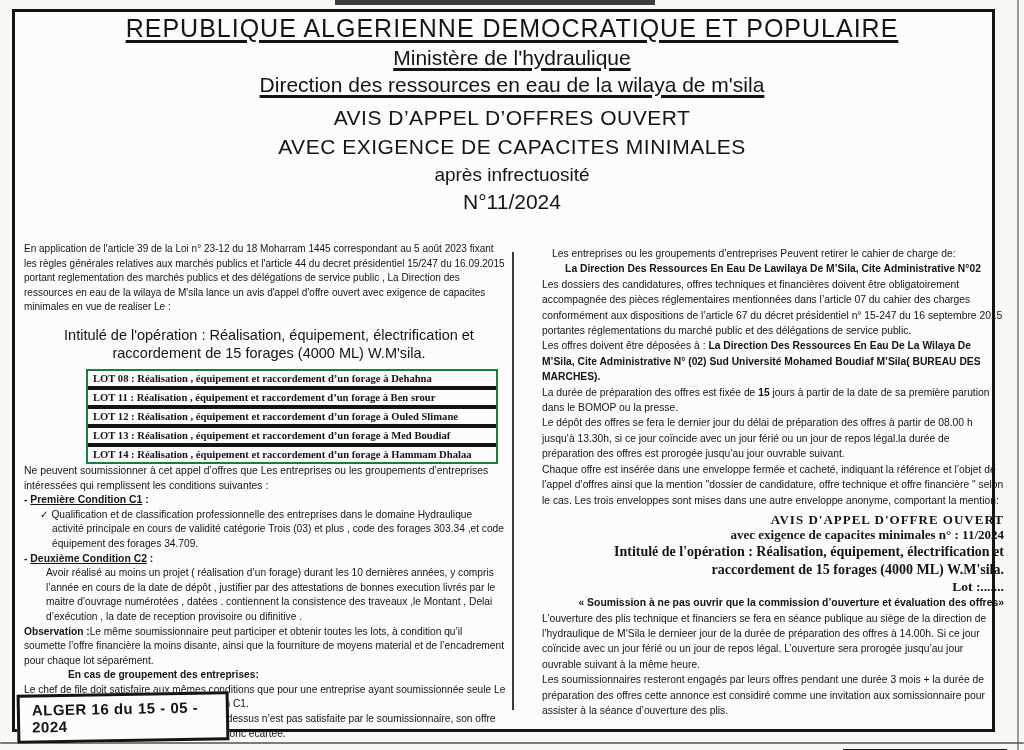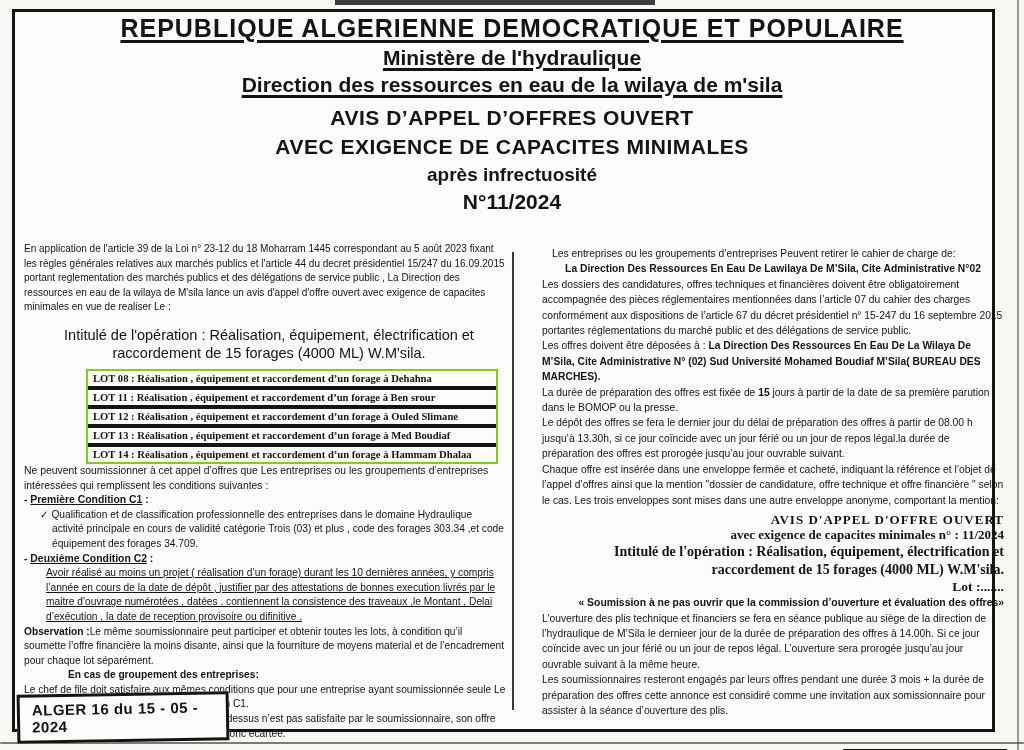--- a/index.html
+++ b/index.html
@@ -12,21 +12,21 @@
   .doc-frame {
     position:absolute; left:12px; top:9px; width:983px; height:723px;
     border:3px solid #141414; background:#fcfcfa;
   }
   .scan-edge-right { position:absolute; top:0; bottom:0; right:5px; width:2px; background:#9a9a96; }
   .scan-bottom-line { position:absolute; left:0; right:0; top:742px; height:2px; background:#55514d; opacity:.75; border-radius:2px; }
   .top-smudge { position:absolute; left:335px; top:0; width:320px; height:5px; background:#1c1c1c; opacity:.85; }
 
   
   .doc-header { position:absolute; left:20px; right:20px; top:14px; text-align:center; }
-  .h-line { font-weight:bold; }
+  .h-line { font-weight:normal; }
   .h1 { font-size:25px; letter-spacing:1px; text-decoration:underline; text-decoration-thickness:2.5px; text-underline-offset:3px; margin-bottom:3px; }
   .h2 { font-size:21px; text-decoration:underline; text-decoration-thickness:2.5px; text-underline-offset:3px; margin-bottom:3px; }
   .h3 { font-size:21px; text-decoration:underline; text-decoration-thickness:2.5px; text-underline-offset:3px; margin-bottom:9px; }
   .h-nif   { font-size:21px; margin-bottom:5px; letter-spacing:.5px; }
   .h-avis  { font-size:21px; margin-bottom:5px; letter-spacing:.5px; }
   .h-avec  { font-size:21px; margin-bottom:5px; letter-spacing:.5px; }
   .h-apres { font-size:19px; margin-bottom:4px; }
   .h-num   { font-size:21px; }
 
   
@@ -34,32 +34,32 @@
 
   .col-left  { position:absolute; left:24px;  top:242px; width:482px; font-size:10px;   line-height:14.6px; }
   .col-right { position:absolute; left:542px; top:246px; width:462px; font-size:10.3px; line-height:15.4px; }
 
   .col-left p, .col-right p { margin:0; }
   .b { font-weight:bold; }
   .u { text-decoration:underline; }
 
   .op-title { font-size:14.5px; text-align:center; line-height:18px; margin:11px 10px 7px 18px; }
 
-  .lots-table { margin:2px 0 0 62px; width:412px; border:2px solid #84cc16; border-collapse:collapse; }
+  .lots-table { margin:2px 0 0 62px; width:412px; border:2px solid #15803d; border-collapse:collapse; }
   .lots-row {
     border:2px solid #141414; border-left:none; border-right:none;
     font-family:"Liberation Serif", serif; font-weight:bold; font-size:10.6px;
     padding:1px 5px; line-height:13px;
   }
   .lots-row:first-child { border-top:none; } .lots-row:last-child { border-bottom:none; }
 
   .cond-intro { margin-top:12px; font-size:10.4px; }
   .cond-head { margin-top:2px; font-size:10.4px; font-weight:bold; }
   .c1-item { padding-left:28px; text-indent:-12px; margin-top:1px; font-size:10.2px; }
-  .c2-text { padding-left:22px; margin-top:1px; font-size:10.2px;text-decoration:underline; }
+  .c2-text { padding-left:22px; margin-top:1px; font-size:10.2px; }
   .obs { margin-top:2px; font-size:10.2px; }
   .groupement { margin-top:1px; padding-left:44px; font-weight:bold; font-size:10.2px; }
   .chef { font-size:10.2px; }
   .nb { margin-top:2px; font-size:10.2px; }
 
   .retrait { padding-left:10px; }
   .retrait-place { text-align:center; font-weight:bold; }
   .para { margin-top:11px; text-align:left; }
   .para-tight { margin-top:1px; }
 

